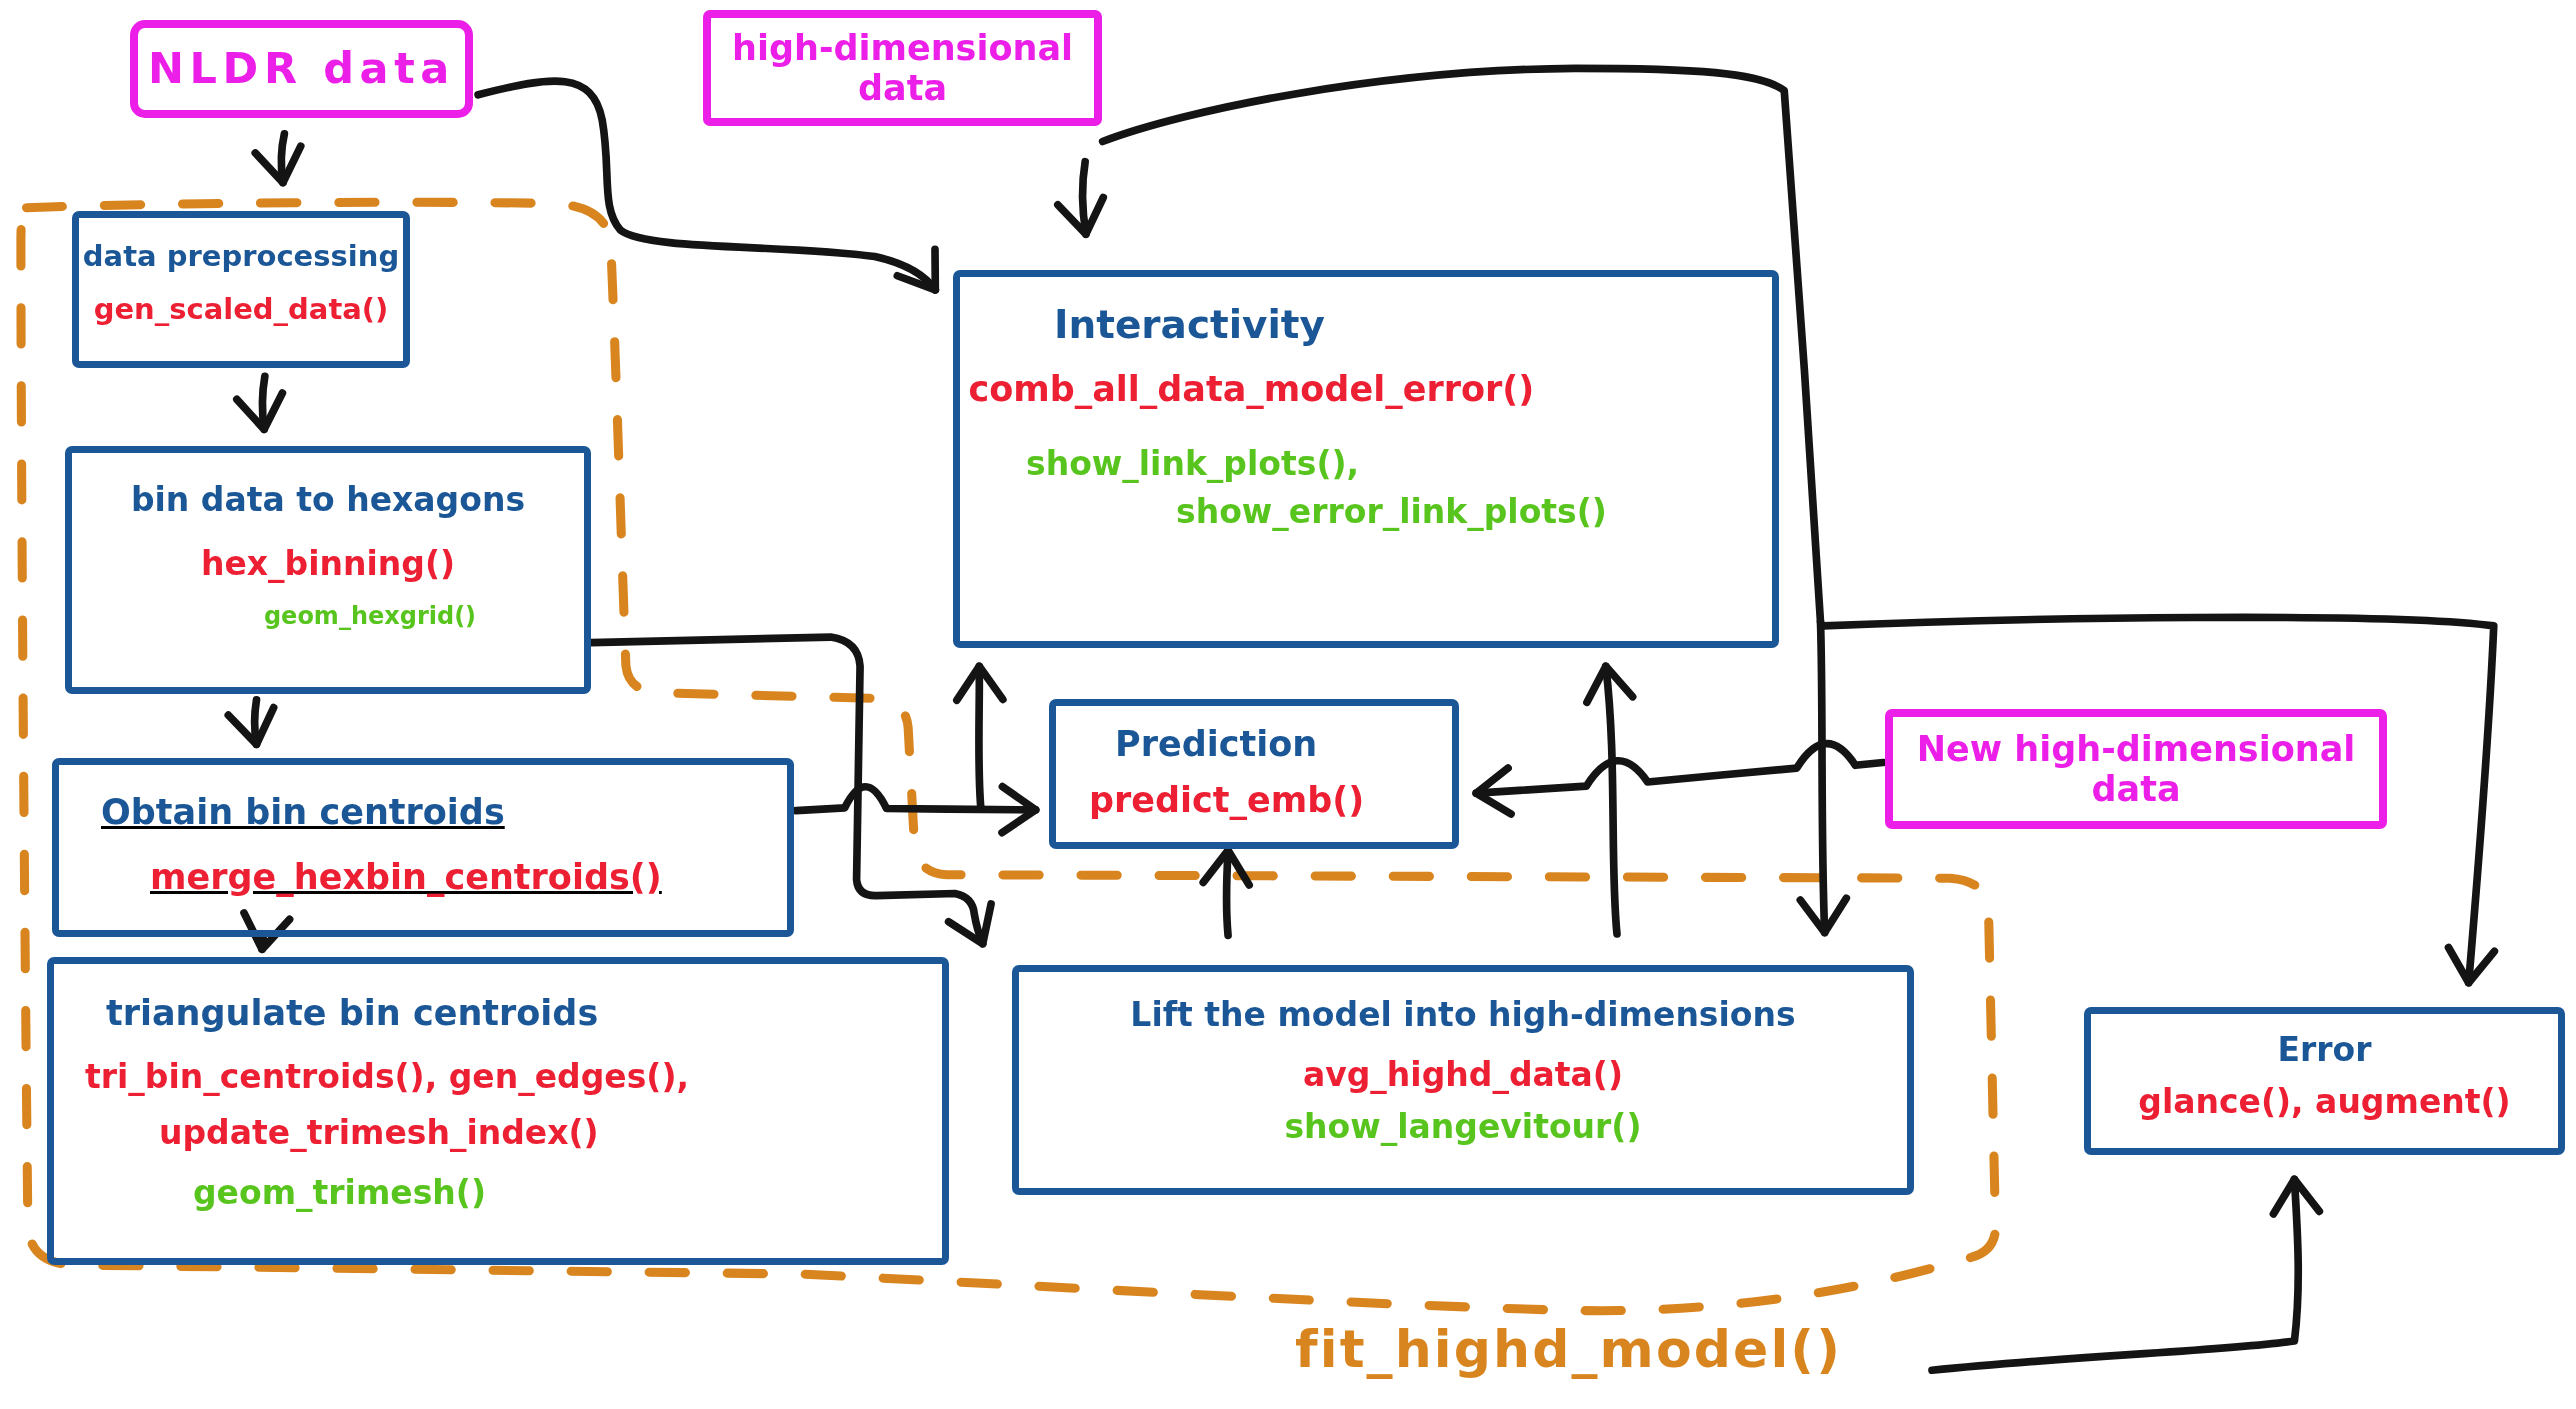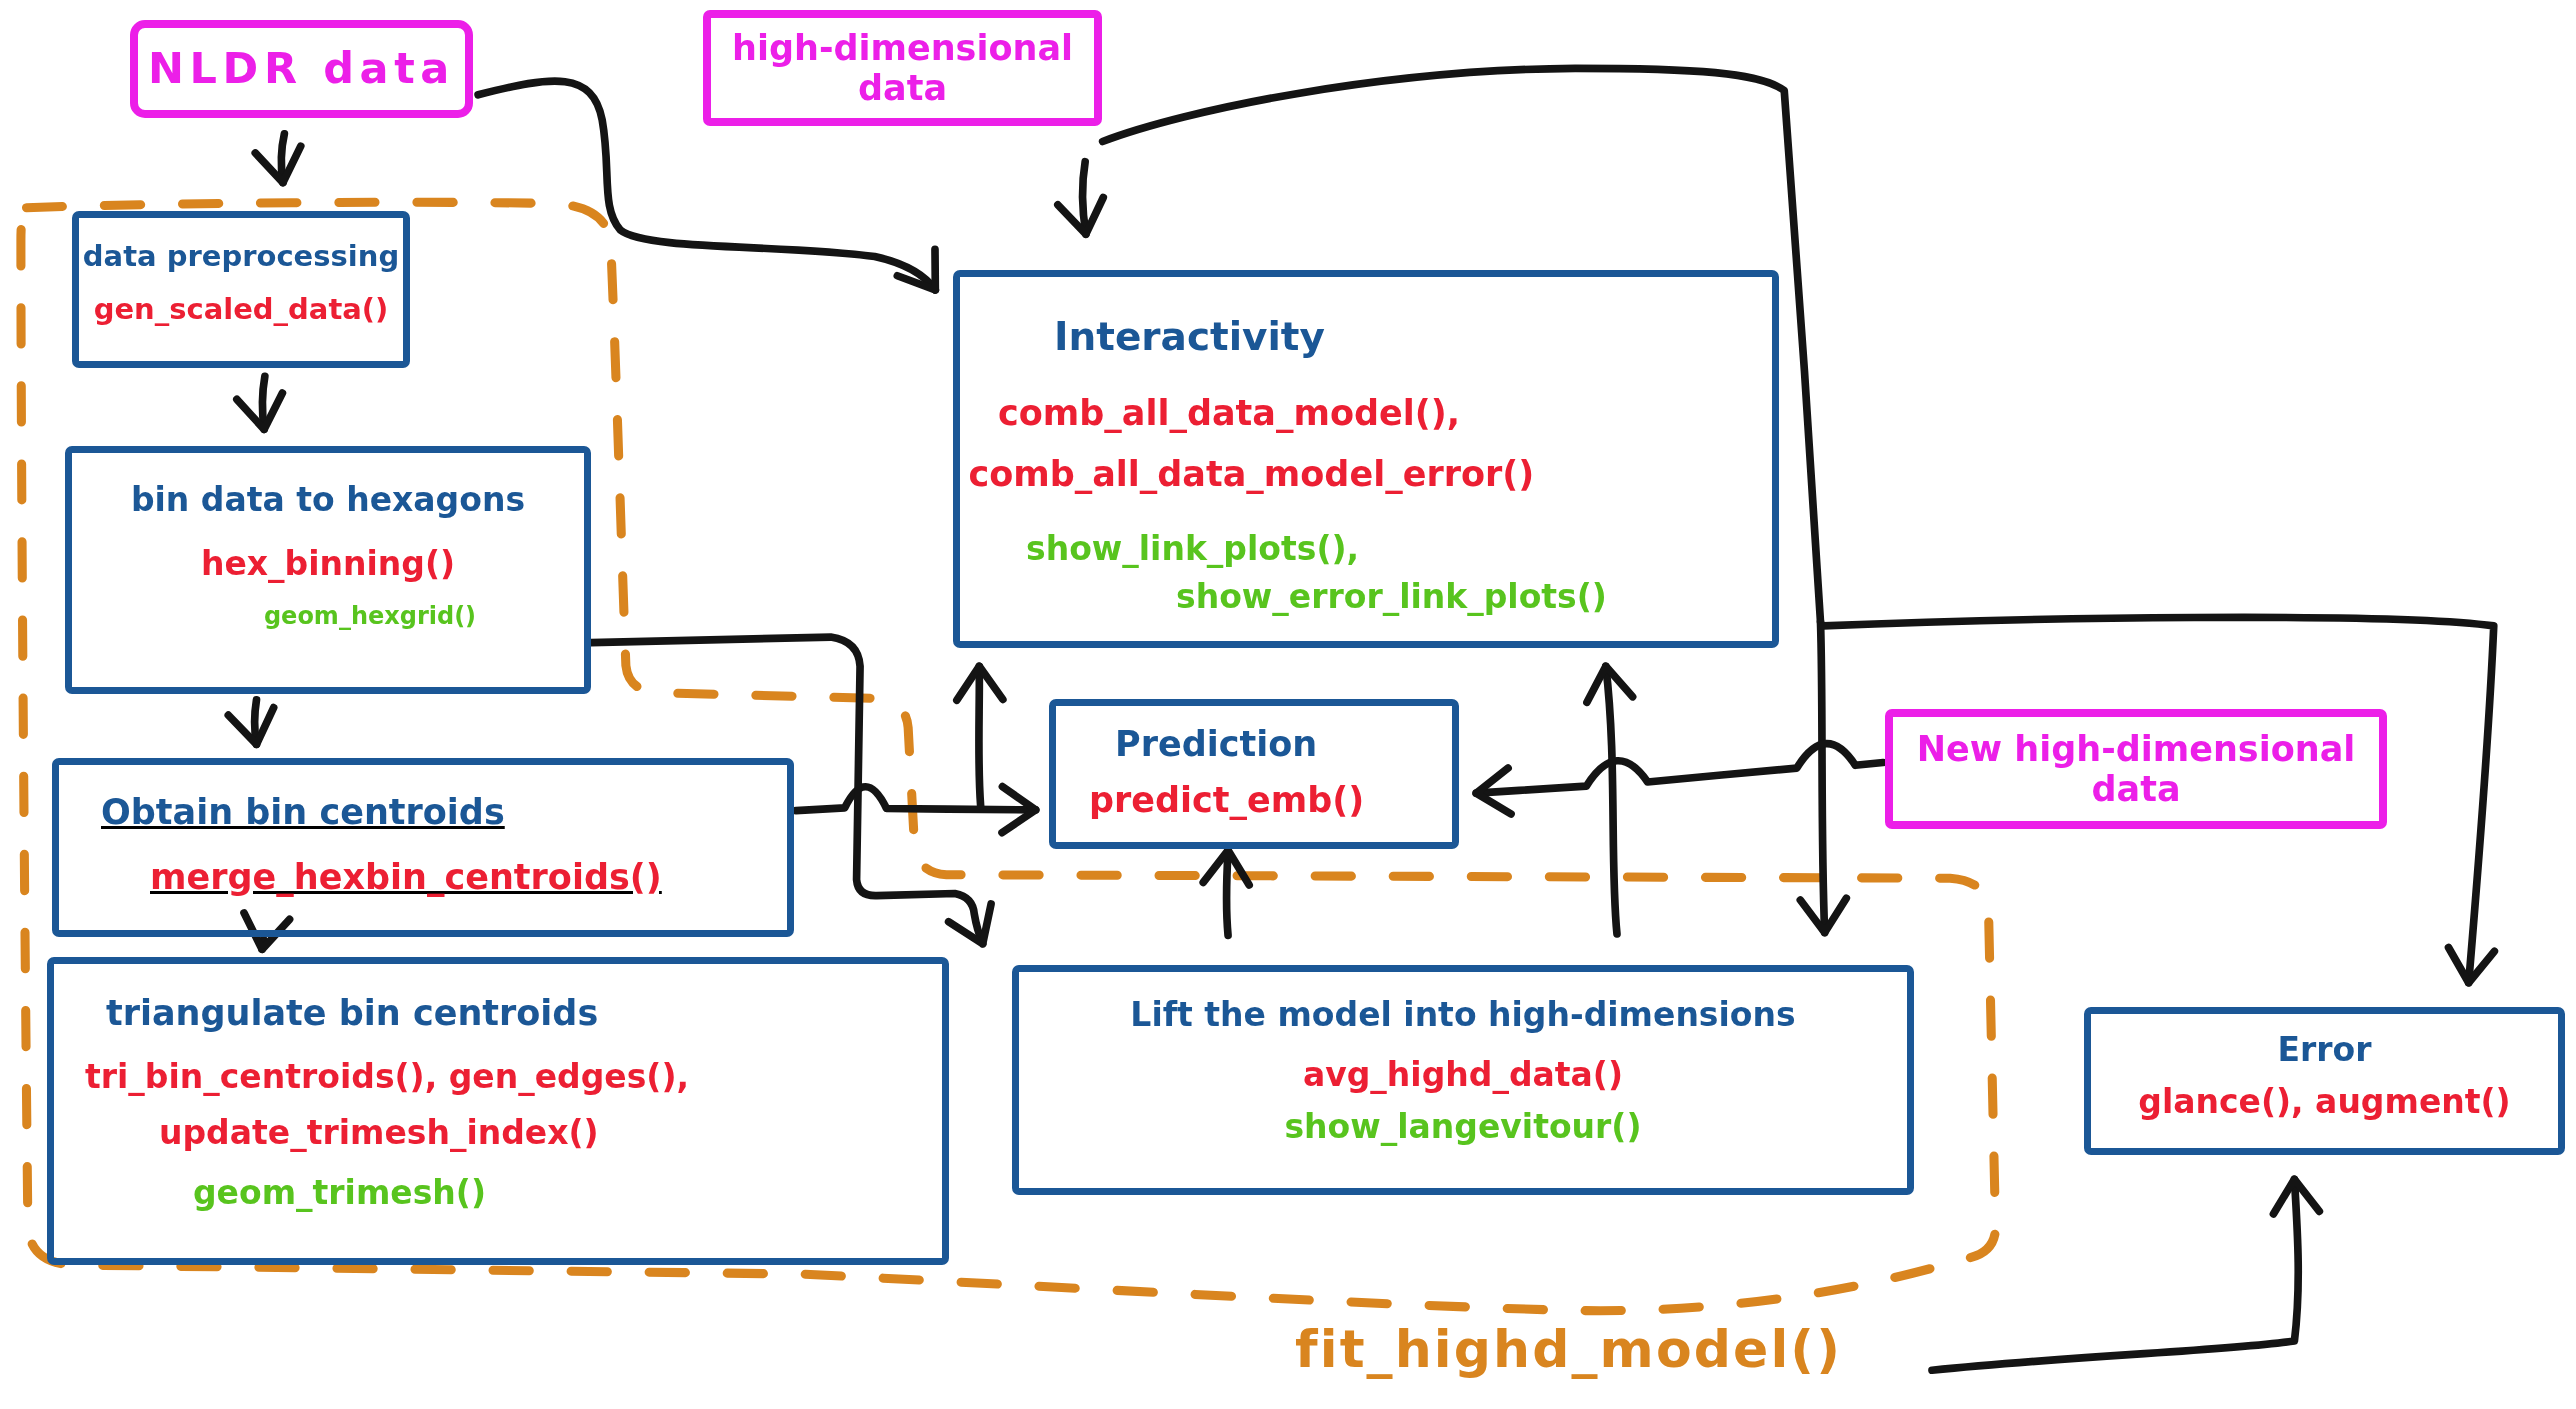--- a/index.html
+++ b/index.html
@@ -101,23 +101,22 @@
     <div class="line t-red" style="font-size:35px;margin-top:25px;margin-left:91px;">merge_hexbin_centroids()</div>
   </div>
 
   <div class="box" style="left:47px;top:957px;width:902px;height:308px;padding-top:29px;align-items:flex-start;">
     <div class="line t-blue" style="font-size:35px;margin-left:52px;">triangulate bin centroids</div>
     <div class="line t-red" style="font-size:33px;margin-top:25px;margin-left:31px;">tri_bin_centroids(), gen_edges(),</div>
     <div class="line t-red" style="font-size:33px;margin-top:18px;margin-left:105px;">update_trimesh_index()</div>
     <div class="line t-green" style="font-size:33px;margin-top:22px;margin-left:139px;">geom_trimesh()</div>
   </div>
 
-  <div class="box" style="left:953px;top:270px;width:826px;height:378px;padding-top:38px;align-items:flex-start;">
+  <div class="box" style="left:953px;top:270px;width:826px;height:378px;padding-top:26px;align-items:flex-start;">
     <div class="line t-blue" style="font-size:39px;margin-left:94px;">Interactivity</div>
-    <div class="line t-red" style="font-size:35px;margin-top:33px;margin-left:38px;">comb_all_data_model(),</div>
     <div class="line t-red" style="font-size:35px;margin-top:21px;margin-left:8.4px;">comb_all_data_model_error()</div>
     <div class="line t-green" style="font-size:33px;margin-top:36px;margin-left:66px;">show_link_plots(),</div>
     <div class="line t-green" style="font-size:33px;margin-top:9.8px;margin-left:216px;">show_error_link_plots()</div>
   </div>
 
   <div class="box" style="left:1049px;top:699px;width:410px;height:150px;padding-top:18px;align-items:flex-start;">
     <div class="line t-blue" style="font-size:35px;margin-left:59px;">Prediction</div>
     <div class="line t-red" style="font-size:35px;margin-top:15.3px;margin-left:33px;">predict_emb()</div>
   </div>
 

